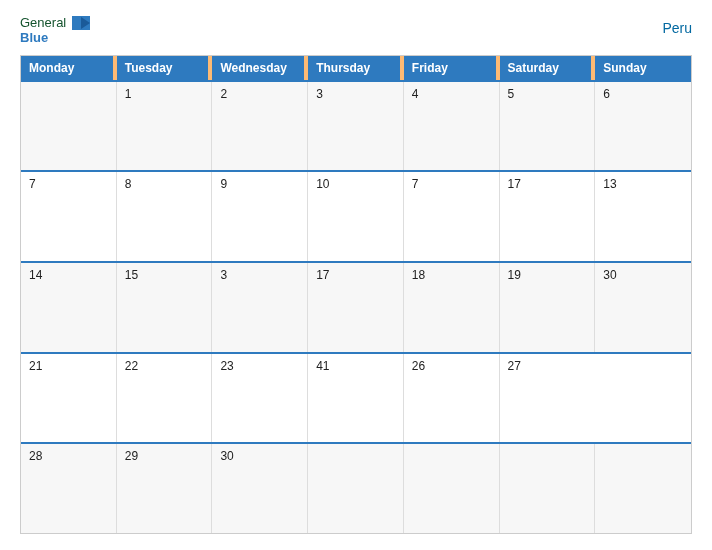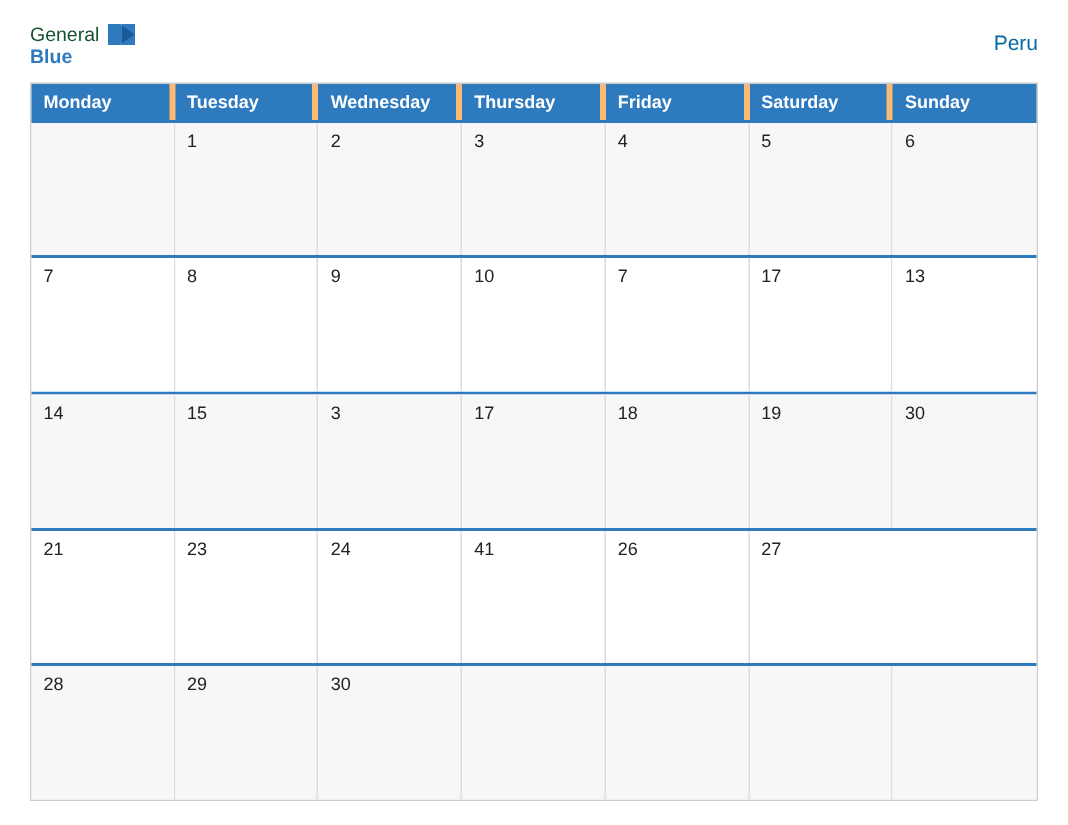--- a/index.html
+++ b/index.html
@@ -233,24 +233,24 @@
         <div class="cal-cell">
           <span class="day-num">30</span>
         </div>
       </div>
 
       <div class="cal-week">
         <div class="cal-cell">
           <span class="day-num">21</span>
         </div>
         <div class="cal-cell">
+          <span class="day-num">22</span>
+        </div>
+        <div class="cal-cell">
           <span class="day-num">23</span>
-        </div>
-        <div class="cal-cell">
-          <span class="day-num">24</span>
         </div>
         <div class="cal-cell">
           <span class="day-num">41</span>
         </div>
         <div class="cal-cell">
           <span class="day-num">26</span>
         </div>
         <div class="cal-cell">
           <span class="day-num">27</span>
         </div>

